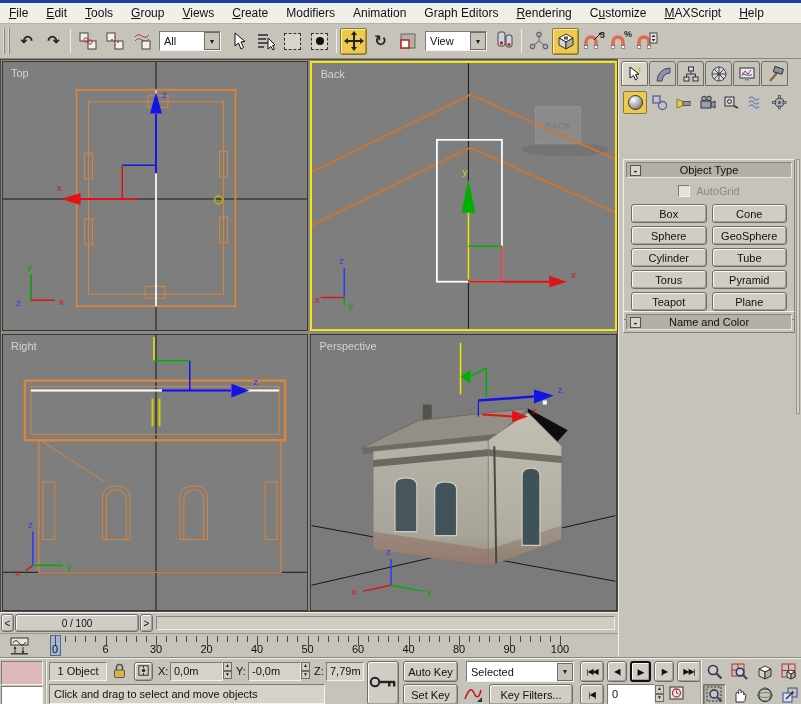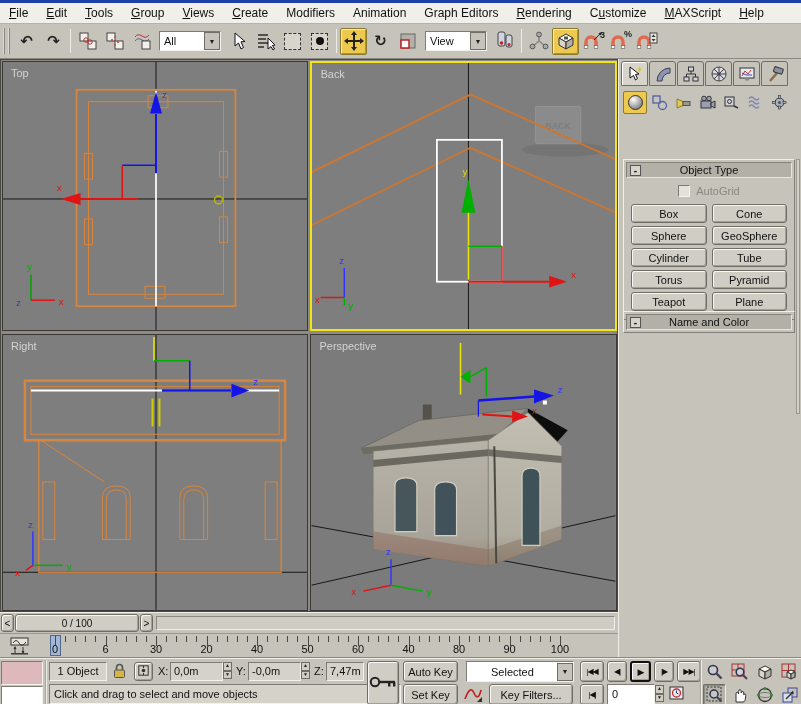--- a/index.html
+++ b/index.html
@@ -659,35 +659,35 @@
         <div>▲</div>
         <div>▼</div>
       </span>
     <span class="sb-abs coordlabel" style="left:236px;top:7px;">Y:</span>
     <span class="sb-abs sunken" style="left:248px;top:4px;width:53px;height:19px;padding:2px 3px;">-0,0m</span>
     <span class="spin sb-abs" style="left:301px;top:4px;">
         <div>▲</div>
         <div>▼</div>
       </span>
     <span class="sb-abs coordlabel" style="left:314px;top:7px;">Z:</span>
-    <span class="sb-abs sunken" style="left:326px;top:4px;width:38px;height:19px;padding:2px 3px;">7,47m</span>
-    <span class="sb-abs sunken" style="left:49px;top:26px;width:352px;height:20px;padding:3px 4px;white-space:nowrap;overflow:hidden;">Click and drag to select and move objects</span>
+    <span class="sb-abs sunken" style="left:326px;top:4px;width:38px;height:19px;padding:2px 3px;">7,79m</span>
+    <span class="sb-abs sunken" style="left:49px;top:26px;width:276px;height:20px;padding:3px 4px;white-space:nowrap;overflow:hidden;">Click and drag to select and move objects</span>
 
     <button class="btn sb-abs" style="left:367px;top:3px;width:32px;height:44px;">
       <svg width="28" height="18" viewBox="0 0 28 18">
           <circle cx="6" cy="9" r="4.2" fill="none" stroke="#222" stroke-width="2"></circle>
           <line x1="10" y1="9" x2="26" y2="9" stroke="#222" stroke-width="2.4"></line>
           <rect x="19" y="9" width="2.4" height="4.5" fill="#222"></rect>
           <rect x="24" y="9" width="2.4" height="4.5" fill="#222"></rect>
         </svg>
     </button>
 
     <button class="btn sb-abs" style="left:403px;top:3px;width:55px;height:21px;">Auto Key</button>
     <button class="btn sb-abs" style="left:403px;top:26px;width:55px;height:21px;">Set Key</button>
-    <span class="ddwrap sb-abs" style="left:462px;top:3px;width:108px;height:21px;padding-left:20px;">
+    <span class="ddwrap sb-abs" style="left:462px;top:3px;width:108px;height:21px;">
       <span class="ddtext" style="flex:1;">Selected</span>
       <span class="ddbtn">▼</span>
     </span>
     <span class="sb-abs" style="left:463px;top:27px;">
       <svg width="20" height="18" viewBox="0 0 20 18">
           <path d="M2,14 C6,3 9,3 11,8 S16,14 18,5" fill="none" stroke="#c02020" stroke-width="1.6"></path>
           <polygon points="14,17 19,17 19,12" fill="#333"></polygon>
         </svg>
     </span>
     <button class="btn sb-abs" style="left:489px;top:26px;width:84px;height:21px;">Key Filters...</button>

